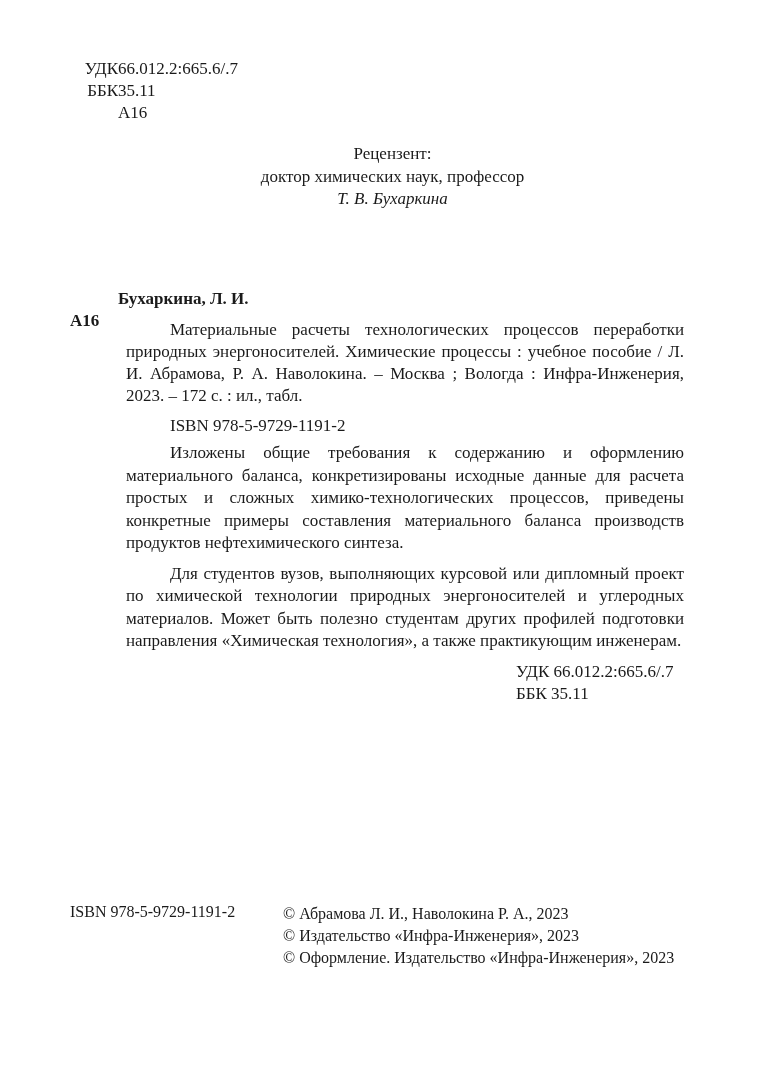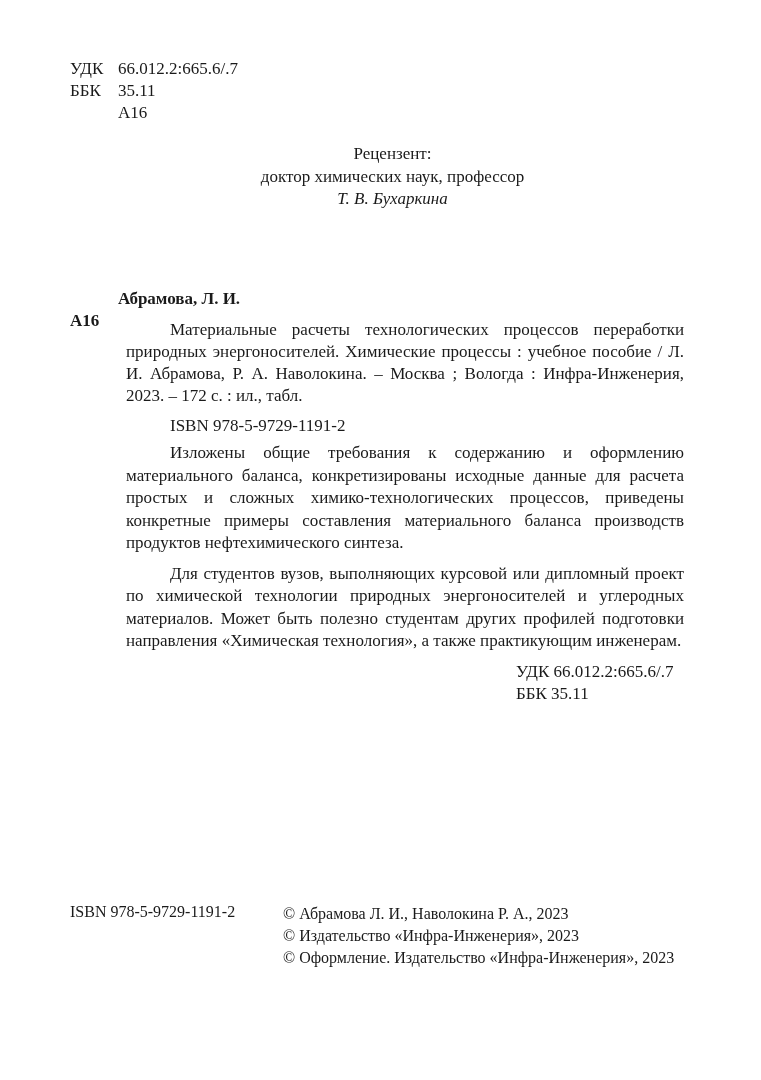--- a/index.html
+++ b/index.html
@@ -4,21 +4,21 @@
 <style>
   html, body { margin: 0; padding: 0; background: #ffffff; }
   body {
     width: 761px; height: 1080px; position: relative; overflow: hidden;
     font-family: "Liberation Serif", "DejaVu Serif", serif;
     color: #1a1a1a; font-size: 17px;
   }
   .abs { position: absolute; white-space: nowrap; }
   .udk-top { left: 70px; top: 58px; line-height: 22px; }
   .udk-top .row { display: flex; }
-  .udk-top .lbl { width: 48px; }
+  .udk-top .lbl { width: 48px; text-align: right; }
   .review { left: 12px; width: 761px; top: 143px; text-align: center; line-height: 22.5px; }
   .review .name { font-style: italic; }
   .author { left: 118px; top: 289px; font-weight: bold; }
   .a16 { left: 70px; top: 311px; font-weight: bold; }
   .biblio {
     position: absolute; left: 118px; top: 311px; width: 574px;
     line-height: 22px; text-align: justify;
   }
   .biblio p { margin: 8px; text-indent: 44px; }
   .biblio .isbn { text-indent: 44px; }
@@ -48,21 +48,21 @@
     <span>А16</span>
   </div>
 </div>
 
 <div class="abs review">
   <div>Рецензент:</div>
   <div>доктор химических наук, профессор</div>
   <div class="name">Т. В. Бухаркина</div>
 </div>
 
-<div class="abs author">Абрамова, Л. И.</div>
+<div class="abs author">Бухаркина, Л. И.</div>
 <div class="abs a16">А16</div>
 
 <div class="biblio">
   <p>Материальные расчеты технологических процессов переработки природных энергоносителей. Химические процессы : учебное пособие / Л. И. Абрамова, Р. А. Наволокина. – Москва ; Вологда : Инфра-Инженерия, 2023. – 172 с. : ил., табл.</p>
   <p class="isbn">ISBN 978-5-9729-1191-2</p>
 </div>
 
 <div class="abstract">
   <p>Изложены общие требования к содержанию и оформлению материального баланса, конкретизированы исходные данные для расчета простых и сложных химико-технологических процессов, приведены конкретные примеры составления материального баланса производств продуктов нефтехимического синтеза.</p>
   <p>Для студентов вузов, выполняющих курсовой или дипломный проект по химической технологии природных энергоносителей и углеродных материалов. Может быть полезно студентам других профилей подготовки направления «Химическая технология», а также практикующим инженерам.</p>

